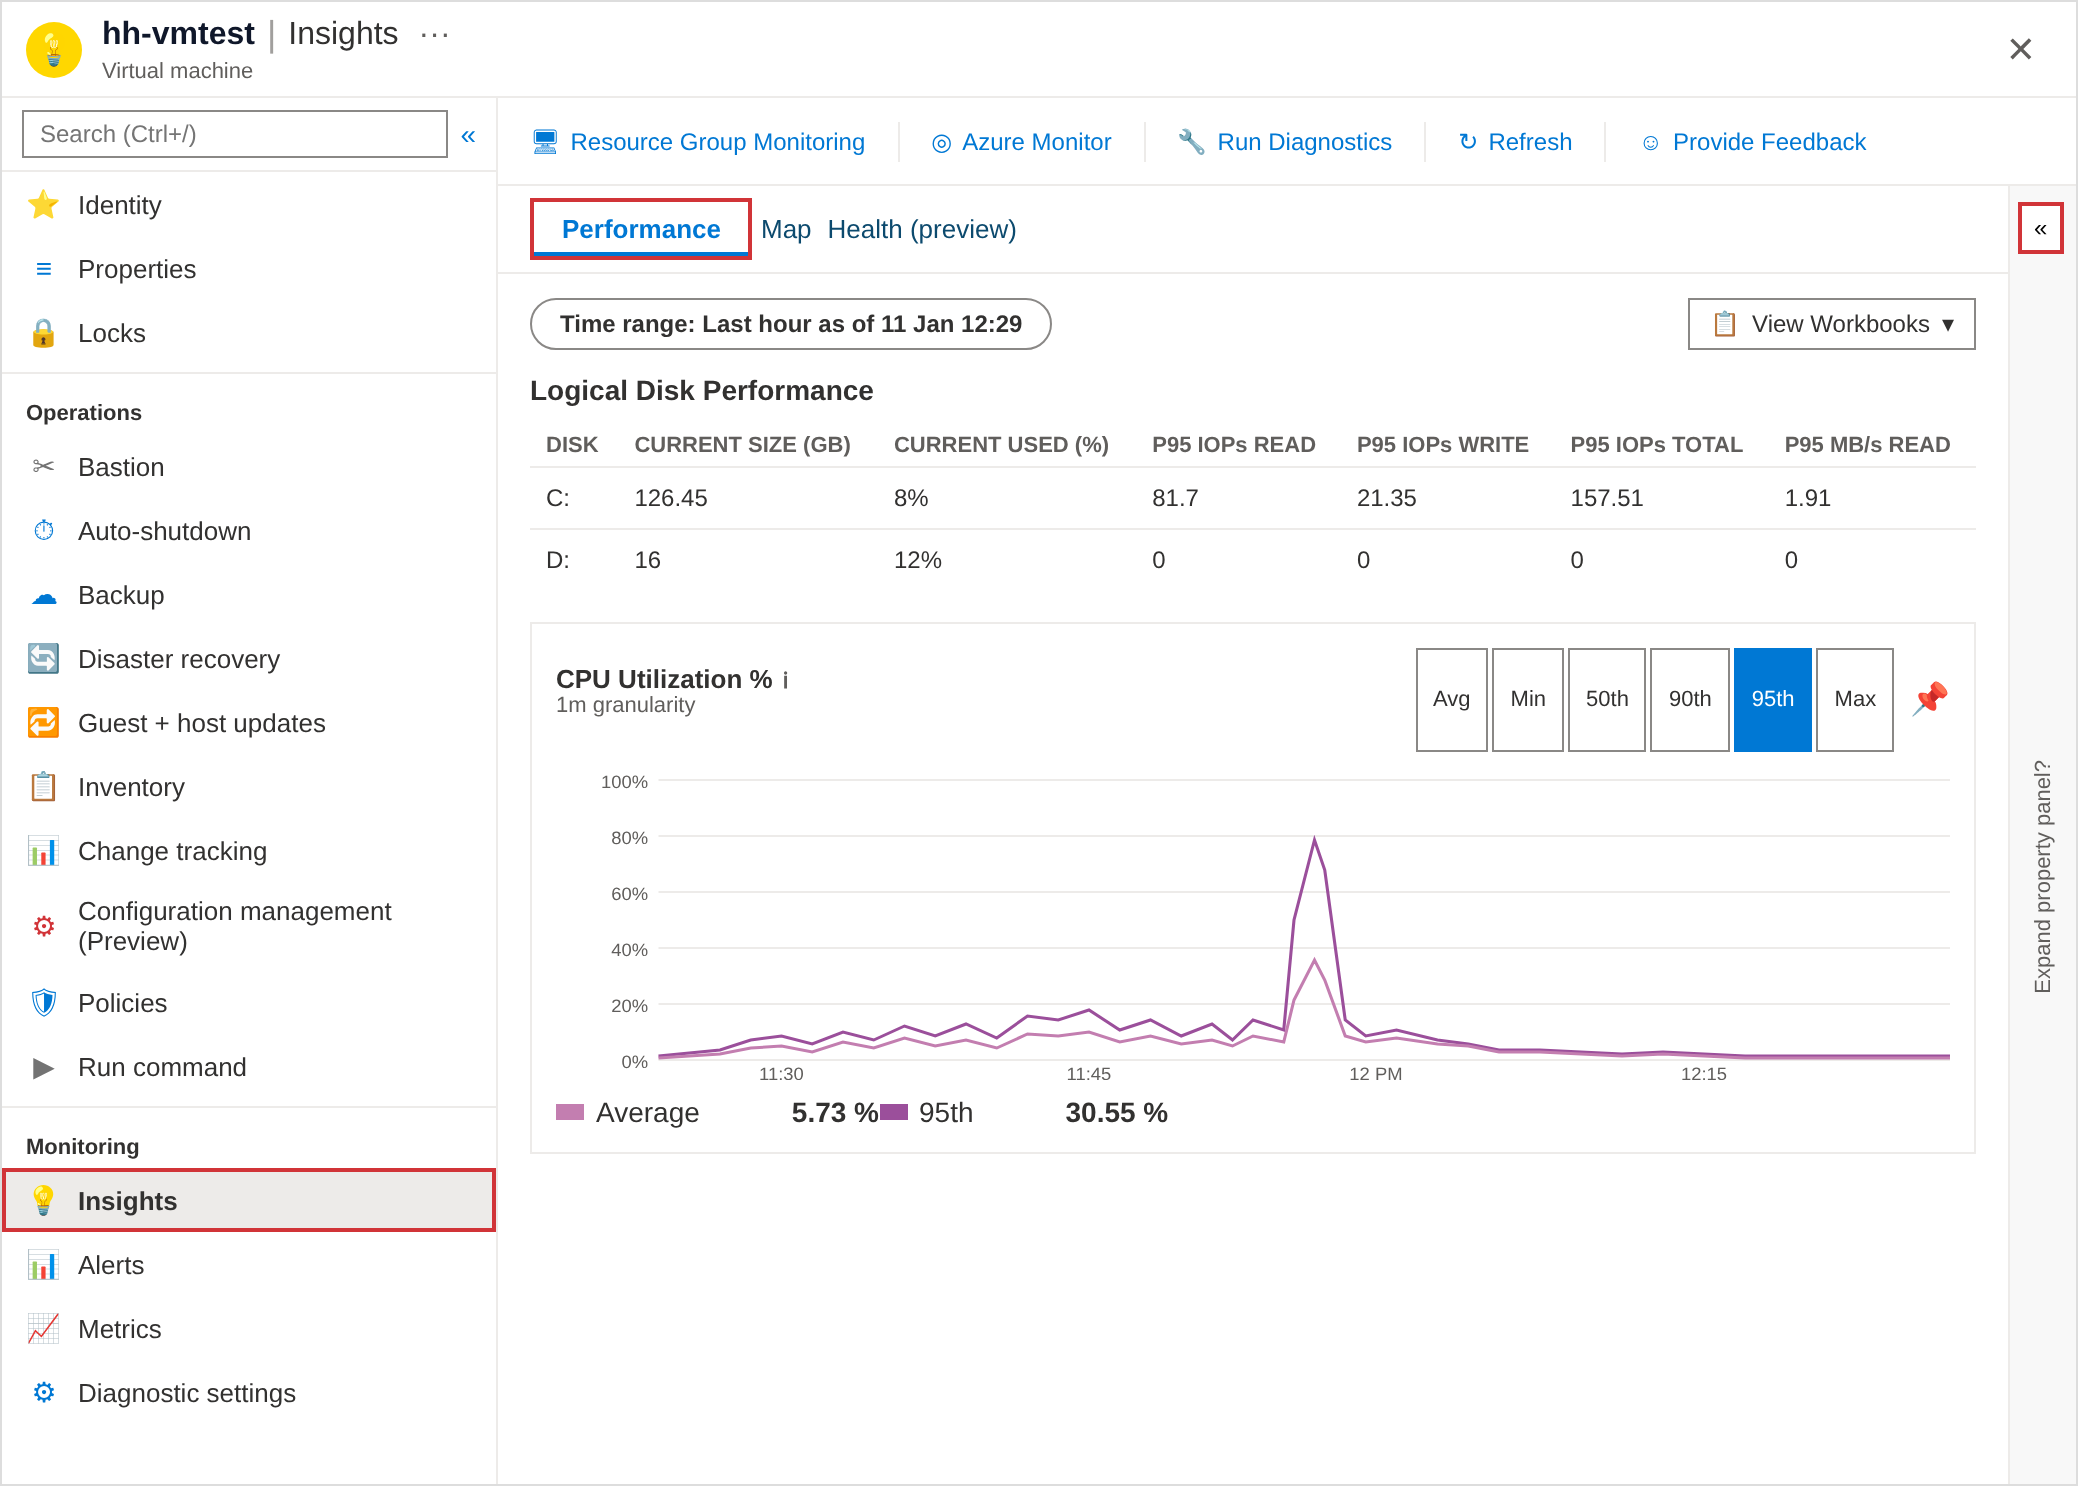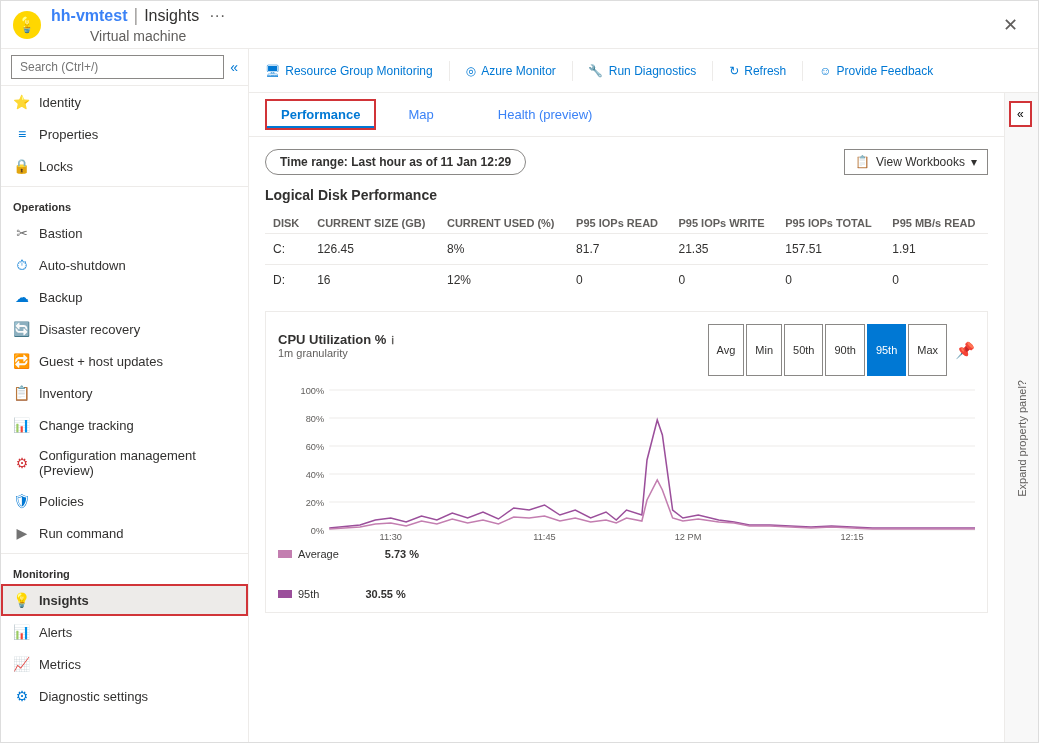--- a/index.html
+++ b/index.html
@@ -3,24 +3,24 @@
   <meta charset="utf-8">
   <style>
     * { box-sizing: border-box; margin: 0; padding: 0; }
     body { font-family: 'Segoe UI', Arial, sans-serif; font-size: 13px; background: #f3f2f1; color: #323130; overflow: hidden; }
 
     .app-container { display: flex; flex-direction: column; width: 1039px; height: 743px; background: #fff; border: 1px solid #ddd; }
 
     
     .app-header { display: flex; align-items: center; padding: 8px 12px; background: #fff; border-bottom: 1px solid #edebe9; height: 48px; }
     .app-header-icon { width: 28px; height: 28px; background: #ffd700; border-radius: 50%; display: flex; align-items: center; justify-content: center; margin-right: 10px; font-size: 16px; }
-    .app-header-title { font-size: 16px; font-weight: 600; color: #3b82f6; }
+    .app-header-title { font-size: 16px; font-weight: 600; color: #0f172a; }
     .app-header-separator { color: #a19f9d; margin: 0 6px; font-weight: 300; font-size: 18px; }
     .app-header-subtitle { font-size: 16px; color: #323130; }
-    .app-header-sub { font-size: 14px; color: #605e5c; margin-top: 2px; text-align: center; }
+    .app-header-sub { font-size: 11px; color: #605e5c; margin-top: 2px; }
     .app-header-title-group { display: flex; flex-direction: column; }
     .app-header-title-row { display: flex; align-items: center; }
     .app-header-dots { margin-left: 10px; color: #605e5c; cursor: pointer; font-size: 16px; }
     .app-header-close { margin-left: auto; color: #605e5c; cursor: pointer; font-size: 18px; padding: 4px 8px; }
 
     
     .main-layout { display: flex; flex: 1; overflow: hidden; }
 
     
     .sidebar { width: 248px; min-width: 248px; background: #fff; border-right: 1px solid #edebe9; overflow-y: auto; overflow-x: hidden; }
@@ -37,21 +37,21 @@
     .content-area { flex: 1; display: flex; flex-direction: column; overflow: hidden; }
     .toolbar { display: flex; align-items: center; padding: 8px 16px; border-bottom: 1px solid #edebe9; gap: 16px; background: #fff; height: 44px; flex-shrink: 0; }
     .toolbar-item { display: flex; align-items: center; gap: 5px; color: #0078d4; font-size: 12px; cursor: pointer; white-space: nowrap; }
     .toolbar-separator { width: 1px; height: 20px; background: #edebe9; }
 
     
     .page-content { flex: 1; overflow-y: auto; overflow-x: hidden; padding: 0; position: relative; }
 
     
     .tabs-bar { display: flex; align-items: center; padding: 0 16px; border-bottom: 1px solid #edebe9; background: #fff; height: 44px; flex-shrink: 0; }
-    .tab { padding: 10px 32px; cursor: pointer; color: #3b82f6; font-size: 13px; border: none; background: none; position: relative; }
+    .tab { padding: 10px 4px; cursor: pointer; color: #0c4a6e; font-size: 13px; border: none; background: none; position: relative; }
     .tab.active { color: #0078d4; font-weight: 600; }
     .tab.active::after { content: ''; position: absolute; bottom: 0; left: 0; right: 0; height: 2px; background: #0078d4; }
     .tab.bordered { border: 2px solid #d13438; padding: 6px 14px; }
 
     
     .time-range-bar { display: flex; align-items: center; justify-content: space-between; padding: 12px 16px; background: #fff; }
     .time-range-pill { border: 1px solid #8a8886; border-radius: 20px; padding: 5px 14px; font-size: 12px; color: #323130; }
     .time-range-pill span { font-weight: 700; }
     .view-workbooks-btn { display: flex; align-items: center; gap: 6px; border: 1px solid #8a8886; padding: 5px 10px; font-size: 12px; cursor: pointer; color: #323130; background: #fff; }
 
@@ -69,21 +69,21 @@
     .cpu-title { font-size: 13px; font-weight: 600; display: flex; align-items: center; gap: 5px; }
     .cpu-granularity { font-size: 11px; color: #605e5c; margin-bottom: 10px; }
     .cpu-btn-group { display: flex; gap: 2px; }
     .cpu-btn { padding: 19px 8px; border: 1px solid #8a8886; background: #fff; font-size: 11px; cursor: pointer; color: #323130; text-align: center; }
     .cpu-btn.active { background: #0078d4; color: #fff; border-color: #0078d4; }
     .pin-icon { cursor: pointer; color: #605e5c; font-size: 16px; }
 
     .chart-area { position: relative; height: 160px; }
     .chart-svg { width: 100%; height: 100%; }
 
-    .chart-legend { display: flex; gap: 28px; margin-top: 8px; font-size: 11px; flex-direction: column; }
+    .chart-legend { display: flex; gap: 0; margin-top: 8px; font-size: 14px; }
     .legend-item { display: flex; align-items: center; gap: 6px; }
     .legend-color { width: 14px; height: 8px; }
     .legend-label { color: #323130; }
     .legend-value { font-weight: 600; padding-left: 40px; }
     .expand-panel-text { writing-mode: vertical-rl; transform: rotate(180deg); font-size: 11px; color: #605e5c; white-space: nowrap; }
 
     .content-wrapper { display: flex; flex: 1; overflow: hidden; position: relative; }
 
     .icon-color-identity { color: #ffb900; }
   </style>

